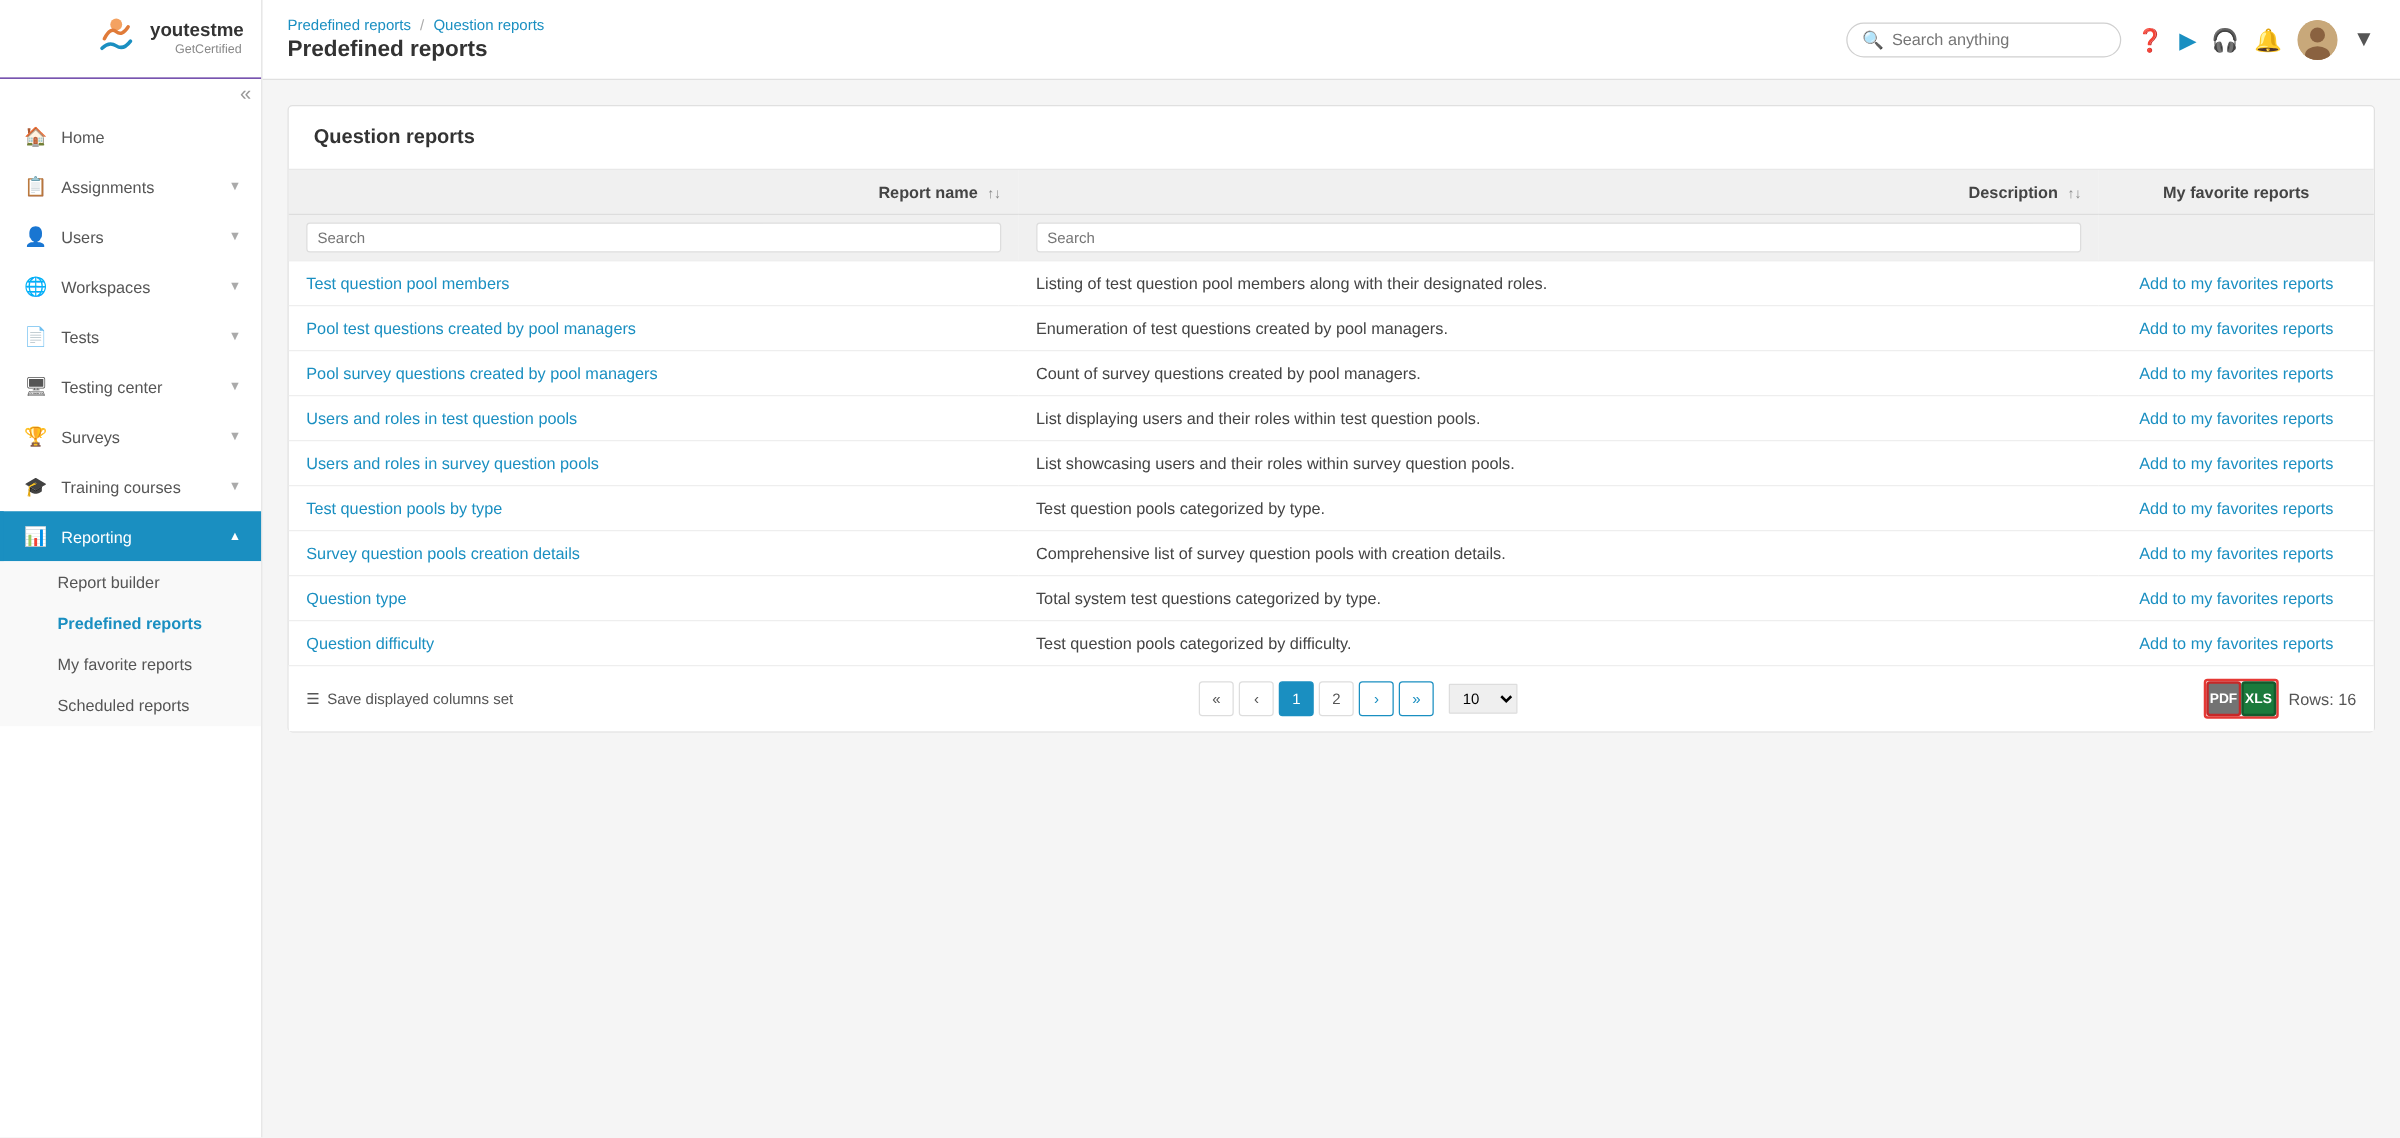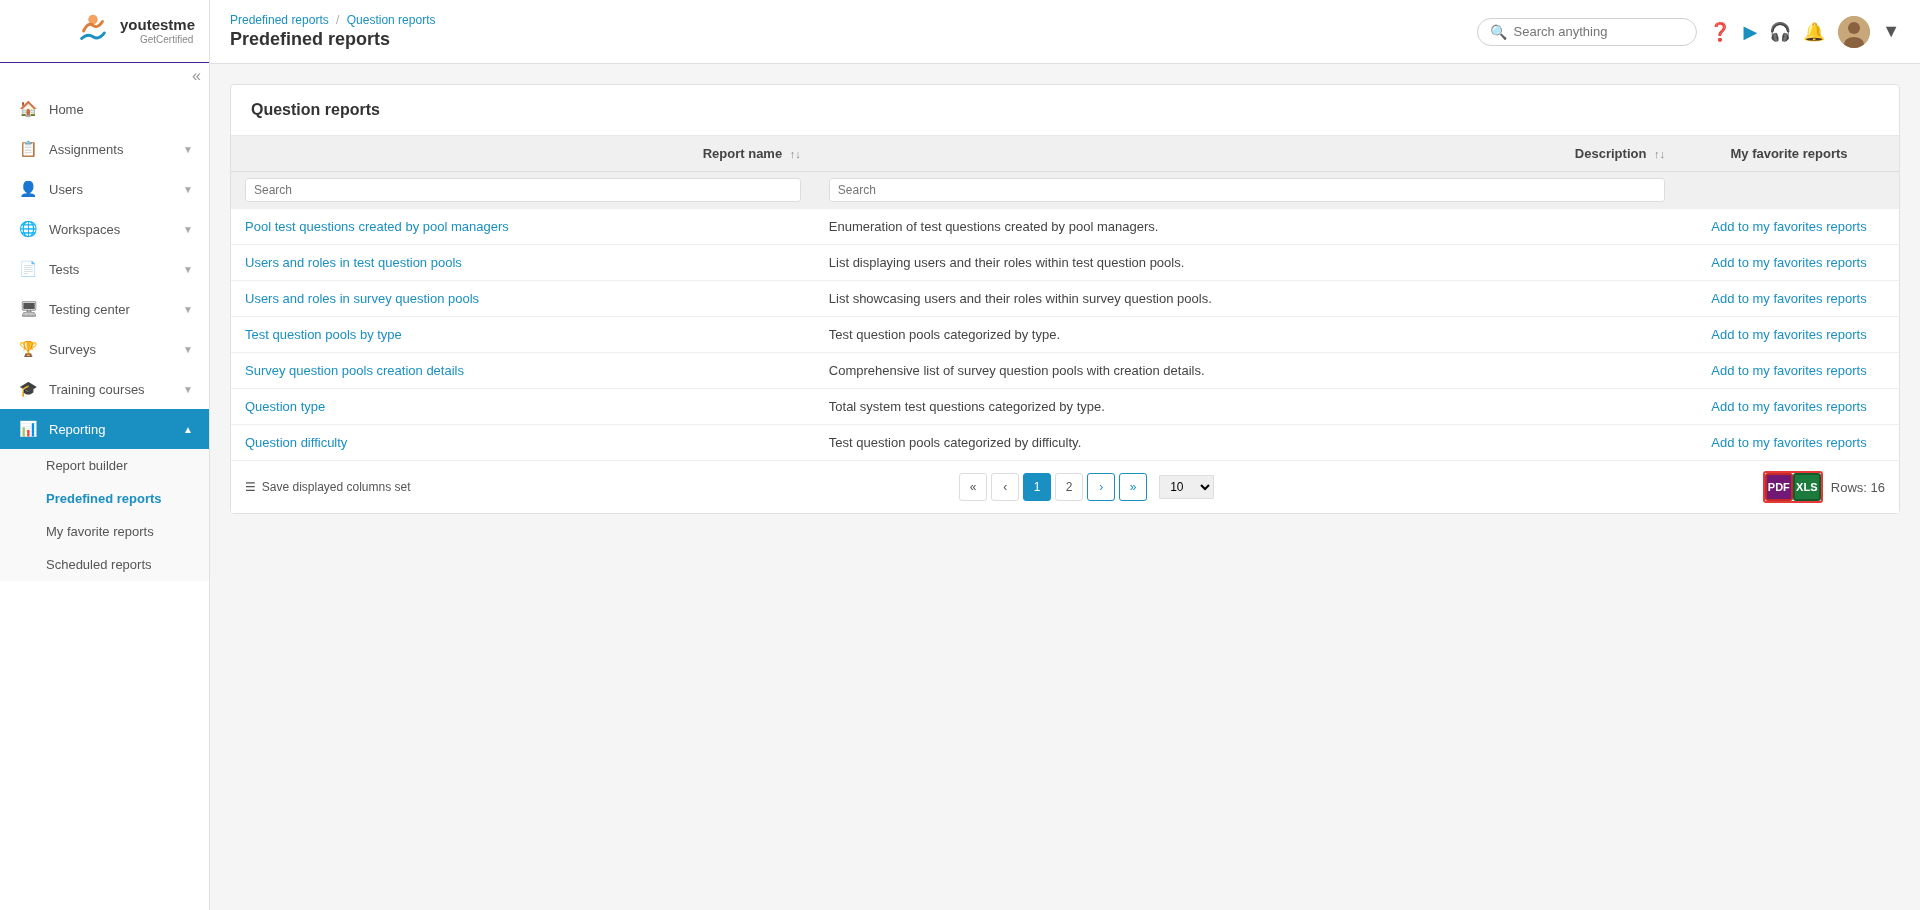--- a/index.html
+++ b/index.html
@@ -200,21 +200,21 @@
 
     .footer-right { display: flex; align-items: center; gap: 8px; }
     .export-btn {
       width: 28px; height: 28px;
       border-radius: 3px;
       cursor: pointer;
       display: flex; align-items: center; justify-content: center;
       font-size: 14px; font-weight: bold;
       color: #fff;
     }
-    .export-pdf { background: #701a75; border: 2px solid #c62828; }
+    .export-pdf { background: #737373; border: 2px solid #c62828; }
     .export-excel { background: #1b7a3c; border: 2px solid #155a2d; }
     .rows-count { font-size: 13px; color: #555; }
     .export-group { border: 2px solid #e53935; border-radius: 3px; display: flex; }
   </style>
 </head>
 <body>
 
 <div id="sidebar">
   <div class="sidebar-logo">
     <svg class="logo-icon" viewBox="0 0 40 40" xmlns="http://www.w3.org/2000/svg">
@@ -335,25 +335,43 @@
             <td>
               <input type="text" placeholder="Search" style="">
             </td>
             <td>
               <input type="text" placeholder="Search" style="">
             </td>
             <td></td>
           </tr>
         </thead>
         <tbody id="table-body">
+        <tr>
+      <td>
+        <a class="report-link">Test question pool members</a>
+      </td>
+      <td>Listing of test question pool members along with their designated roles.</td>
+      <td style="text-align:center">
+        <a class="favorite-link">Add to my favorites reports</a>
+      </td>
+    </tr>
             <tr>
       <td>
         <a class="report-link">Pool test questions created by pool managers</a>
       </td>
       <td>Enumeration of test questions created by pool managers.</td>
+      <td style="text-align:center">
+        <a class="favorite-link">Add to my favorites reports</a>
+      </td>
+    </tr>
+            <tr>
+      <td>
+        <a class="report-link">Pool survey questions created by pool managers</a>
+      </td>
+      <td>Count of survey questions created by pool managers.</td>
       <td style="text-align:center">
         <a class="favorite-link">Add to my favorites reports</a>
       </td>
     </tr>
             <tr>
       <td>
         <a class="report-link">Users and roles in test question pools</a>
       </td>
       <td>List displaying users and their roles within test question pools.</td>
       <td style="text-align:center">

